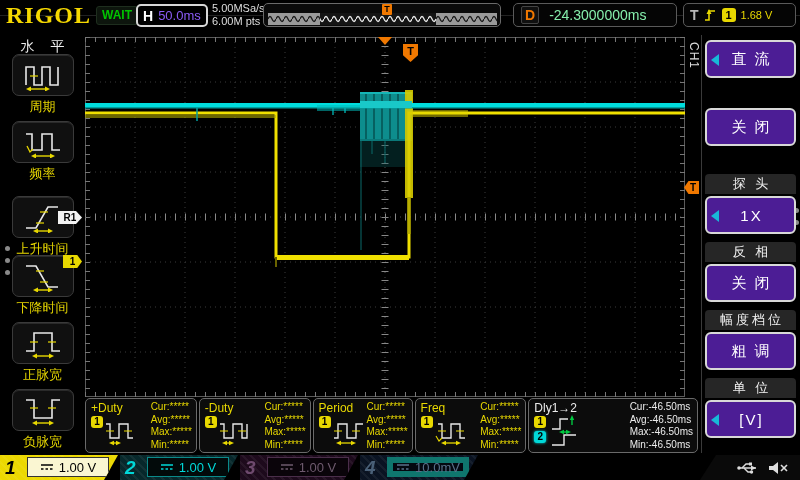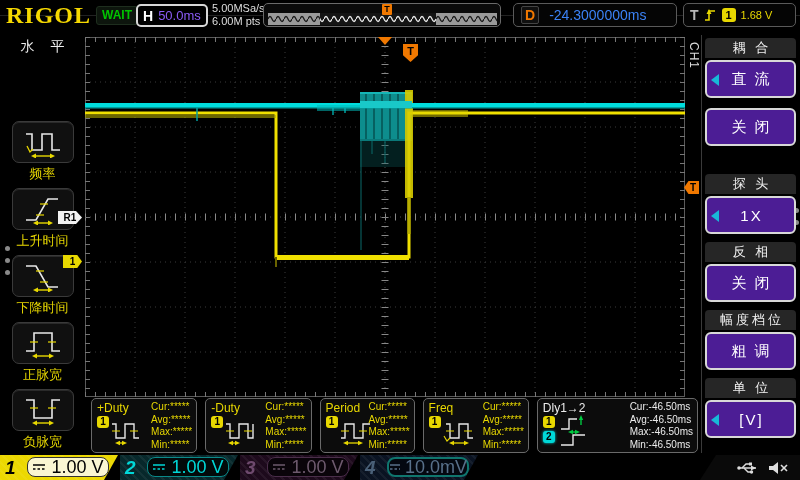--- a/index.html
+++ b/index.html
@@ -16,21 +16,21 @@
   .hbox { position:absolute; left:136px; top:4px; height:23px; width:72px; border:2px solid #d8d8d8; border-radius:5px; background:#000; display:flex; align-items:center; padding:0 5px; gap:5px; }
   .hbox .hletter { color:#fff; font-weight:bold; font-size:14px; }
   .hbox .hvalue { color:#8b5cf6; font-size:13px; }
   .samplebox { position:absolute; left:212px; top:2px; color:#ddd; font-size:11px; line-height:13px; }
   
   .delaybar { position:absolute; left:263px; top:3px; width:238px; height:24px; border:1px solid #6a6a6a; border-radius:5px; background:#0a0a0a; }
   .delaybar svg { position:absolute; left:4px; top:8px; }
   .delay-t { position:absolute; left:118px; top:0px; width:10px; height:11px; background:#f07800; border-radius:1px; color:#000; font-size:9px; font-weight:bold; text-align:center; line-height:11px; }
   .dbox { position:absolute; left:513px; top:3px; width:164px; height:24px; border:1px solid #5a5a5a; border-radius:5px; background:#050505; display:flex; align-items:center; padding:0 7px; gap:10px; }
   .dbox .dletter { color:#f07800; font-weight:bold; font-size:14px; border:1px solid #444; border-radius:2px; padding:0 3px; background:#101010; }
-  .dbox .dvalue { color:#3b82f6; font-size:14px; }
+  .dbox .dvalue { color:#86efac; font-size:14px; }
   .tbox { position:absolute; left:683px; top:3px; width:113px; height:24px; border:1px solid #5a5a5a; border-radius:5px; background:#050505; display:flex; align-items:center; padding:0 6px; gap:5px; }
   .tbox .tletter { color:#b8b8b8; font-weight:bold; font-size:14px; }
   .src-badge { width:14px; height:14px; background:#e8d800; border-radius:3px; color:#000; font-size:11px; font-weight:bold; text-align:center; line-height:14px; }
   .tbox .tlevel { color:#e8d800; font-size:11px; }
   
   #leftbar { position:absolute; left:0; top:30px; width:85px; height:425px; background:#000; }
   .lb-title { position:absolute; left:0; top:8px; width:85px; text-align:center; color:#eee; font-size:14px; letter-spacing:6px; text-indent:6px; }
   .lb-item { position:absolute; left:0; width:85px; text-align:center; }
   .lb-btn { margin:0 auto; width:62px; height:42px; background:#101010; border:1px solid #3a3a3a; border-radius:7px; box-shadow:inset 0 1px 0 #2a2a2a; display:flex; align-items:center; justify-content:center; }
   .lb-label { margin-top:2px; color:#e8d800; font-size:13px; }
@@ -49,47 +49,47 @@
   .ch1-tab { position:absolute; left:687px; top:42px; color:#ddd; font-size:12px; writing-mode:vertical-rl; letter-spacing:1px; }
   .menu-sep { position:absolute; left:701px; top:35px; width:1px; height:418px; background:#3a3a3a; }
   .menu-dots { position:absolute; left:794px; top:208px; }
   
   .rm-item { position:absolute; left:705px; width:91px; }
   .rm-label { height:20px; background:#262626; border-radius:4px 4px 0 0; color:#f0f0f0; font-size:13px; text-align:center; line-height:20px; letter-spacing:3px; text-indent:3px; }
   .rm-value { margin-top:2px; height:38px; background:#4c1d95; border:2px solid #d8d8d8; border-radius:6px; color:#fff; font-size:15px; letter-spacing:2px; text-indent:2px; display:flex; align-items:center; justify-content:center; position:relative; }
   .rm-arrow { position:absolute; left:4px; top:12px; width:0; height:0; border-top:6px solid transparent; border-bottom:6px solid transparent; border-right:8px solid #18b8d8; }
   
   #measbar { position:absolute; left:85px; top:398px; width:613px; height:55px; display:flex; gap:2px; }
-  .meas { position:relative; height:55px; background:#0c0c0c; border:1px solid #6a6a6a; border-radius:5px;margin-left:6px; }
+  .meas { position:relative; height:55px; background:#0c0c0c; border:1px solid #6a6a6a; border-radius:5px; }
   .meas-name { position:absolute; left:5px; top:2px; color:#e8d800; font-size:12px; }
   .meas-name.white { color:#ececec; }
   .meas-badge { position:absolute; left:5px; top:17px; width:12px; height:12px; background:#e8d800; border-radius:3px; color:#000; font-size:10px; font-weight:bold; text-align:center; line-height:12px; }
   .meas-badge.b2 { top:32px; background:#00d8d8; box-shadow:0 0 3px #00d8d8; }
   .meas-icon { position:absolute; left:19px; top:18px; }
   .meas-stats { position:absolute; right:4px; top:2px; }
   .stat { color:#e8d800; font-size:10px; line-height:12.5px; white-space:nowrap; }
   .stat.white { color:#ececec; }
   
   #chanbar { position:absolute; left:0; top:455px; width:800px; height:25px; background:#000; }
   .chip { position:absolute; top:0; width:118px; height:25px; clip-path:polygon(0 0,100% 0,calc(100% - 14px) 100%,0 100%); }
   .chip .hatch { position:absolute; inset:0; background:repeating-linear-gradient(45deg, rgba(255,255,255,.05) 0 2px, transparent 2px 6px); }
   .chip-num { position:absolute; left:5px; top:0px; font-size:19px; font-weight:bold; font-style:italic; line-height:25px; }
-  .chip-val { position:absolute; left:27px; top:2px; width:82px; height:20px; border-radius:8px; font-size:18px; display:flex; align-items:center; justify-content:center; gap:5px; }
+  .chip-val { position:absolute; left:27px; top:2px; width:82px; height:20px; border-radius:0; font-size:13px; display:flex; align-items:center; justify-content:center; gap:5px; }
   .chip1 { background:#ecd800; }
   .chip1 .chip-num { color:#000; }
   .chip1 .chip-val { background:#faf6d2; border:1px solid #333; color:#000; }
   .chip2 { background:#07282b; }
   .chip2 .chip-num { color:#00d8d8; }
   .chip2 .chip-val { background:#020a0a; border:1px solid #0a8a8a; color:#00d8d8; }
   .chip3 { background:#1d0a1c; }
   .chip3 .chip-num { color:#6e4a6e; }
   .chip3 .chip-val { background:#0a040a; border:1px solid #4a2e4a; color:#6e5a6e; }
   .chip4 { background:#0a1322; }
   .chip4 .chip-num { color:#4a6078; }
-  .chip4 .chip-val { background:#040810; border:2px solid #0f766e; color:#58708a; }
+  .chip4 .chip-val { background:#040810; border:6px solid #0f766e; color:#58708a; }
   .icon-tray { position:absolute; right:0; top:0; width:100px; height:25px; background:#0a0a0a; clip-path:polygon(16px 0,100% 0,100% 100%,0 100%); display:flex; align-items:center; justify-content:flex-end; gap:8px; padding-right:10px; }
 </style>
 </head>
 <body>
 
 <div id="scope">
 
   <div id="topbar">
     <div class="logo">RIGOL</div>
     <div class="wait-badge">WAIT</div>
@@ -131,35 +131,47 @@
         <polygon points="5,1 2.5,6 7.5,6" fill="#e8d800"></polygon>
       </svg>
       <span class="src-badge">1</span>
       <span class="tlevel">1.68 V</span>
     </div>
   </div>
 
   <div id="leftbar">
     <div class="lb-title">水 平</div>
 
+    <div class="lb-item" style="top:24px">
+      <div class="lb-btn">
+        <svg width="40" height="32">
+            <polyline points="3,26 3,8 11,8 11,26 19,26 19,8 27,8 27,26 35,26 35,8" fill="none" stroke="#e8e8e8" stroke-width="1.6"></polyline>
+            <line x1="7" y1="30" x2="23" y2="30" stroke="#e8d800" stroke-width="1.4"></line>
+            <polygon points="3,30 8,27.5 8,32.5" fill="#e8d800"></polygon>
+            <polygon points="27,30 22,27.5 22,32.5" fill="#e8d800"></polygon>
+            <line x1="7" y1="17" x2="15" y2="17" stroke="#e8d800" stroke-width="1.2"></line>
+          </svg>
+      </div>
+      <div class="lb-label">周期</div>
+    </div>
 
     <div class="lb-item" style="top:91px">
       <div class="lb-btn">
         <svg width="40" height="32">
             <polyline points="3,8 9,8 9,24 19,24 19,8 29,8 29,24 37,24" fill="none" stroke="#e8e8e8" stroke-width="1.6"></polyline>
             <polyline points="4,20 7,26 10,23" fill="none" stroke="#e8d800" stroke-width="1.3"></polyline>
             <line x1="12" y1="30" x2="28" y2="30" stroke="#e8d800" stroke-width="1.4"></line>
             <polygon points="8,30 13,27.5 13,32.5" fill="#e8d800"></polygon>
             <polygon points="32,30 27,27.5 27,32.5" fill="#e8d800"></polygon>
           </svg>
       </div>
       <div class="lb-label">频率</div>
     </div>
 
-    <div class="lb-item" style="top:158px">
+    <div class="lb-item" style="top:166px">
       <div class="lb-btn">
         <svg width="40" height="32">
             <polyline points="3,27 13,27 25,6 35,6" fill="none" stroke="#e8e8e8" stroke-width="1.6"></polyline>
             <line x1="13" y1="22" x2="21" y2="22" stroke="#e8d800" stroke-width="1.2"></line>
             <line x1="17" y1="11" x2="25" y2="11" stroke="#e8d800" stroke-width="1.2"></line>
             <line x1="14" y1="30" x2="26" y2="30" stroke="#e8d800" stroke-width="1.4"></line>
             <polygon points="10,30 15,27.5 15,32.5" fill="#e8d800"></polygon>
             <polygon points="30,30 25,27.5 25,32.5" fill="#e8d800"></polygon>
           </svg>
       </div>
@@ -295,21 +307,20 @@
   <div class="trig-pos-t">T</div>
 
   <div class="menu-sep"></div>
   <div class="ch1-tab">CH1</div>
   <div class="menu-dots">
       <div></div>
       <div></div>
     </div>
 
   <div class="rm-item" style="top:38px">
-    <div class="rm-label">耦 合</div>
     <div class="rm-value">
       <span class="rm-arrow"></span>
       <span>直 流</span>
     </div>
   </div>
   <div class="rm-item" style="top:106px">
     <div class="rm-value">
       <span>关 闭</span>
     </div>
   </div>

